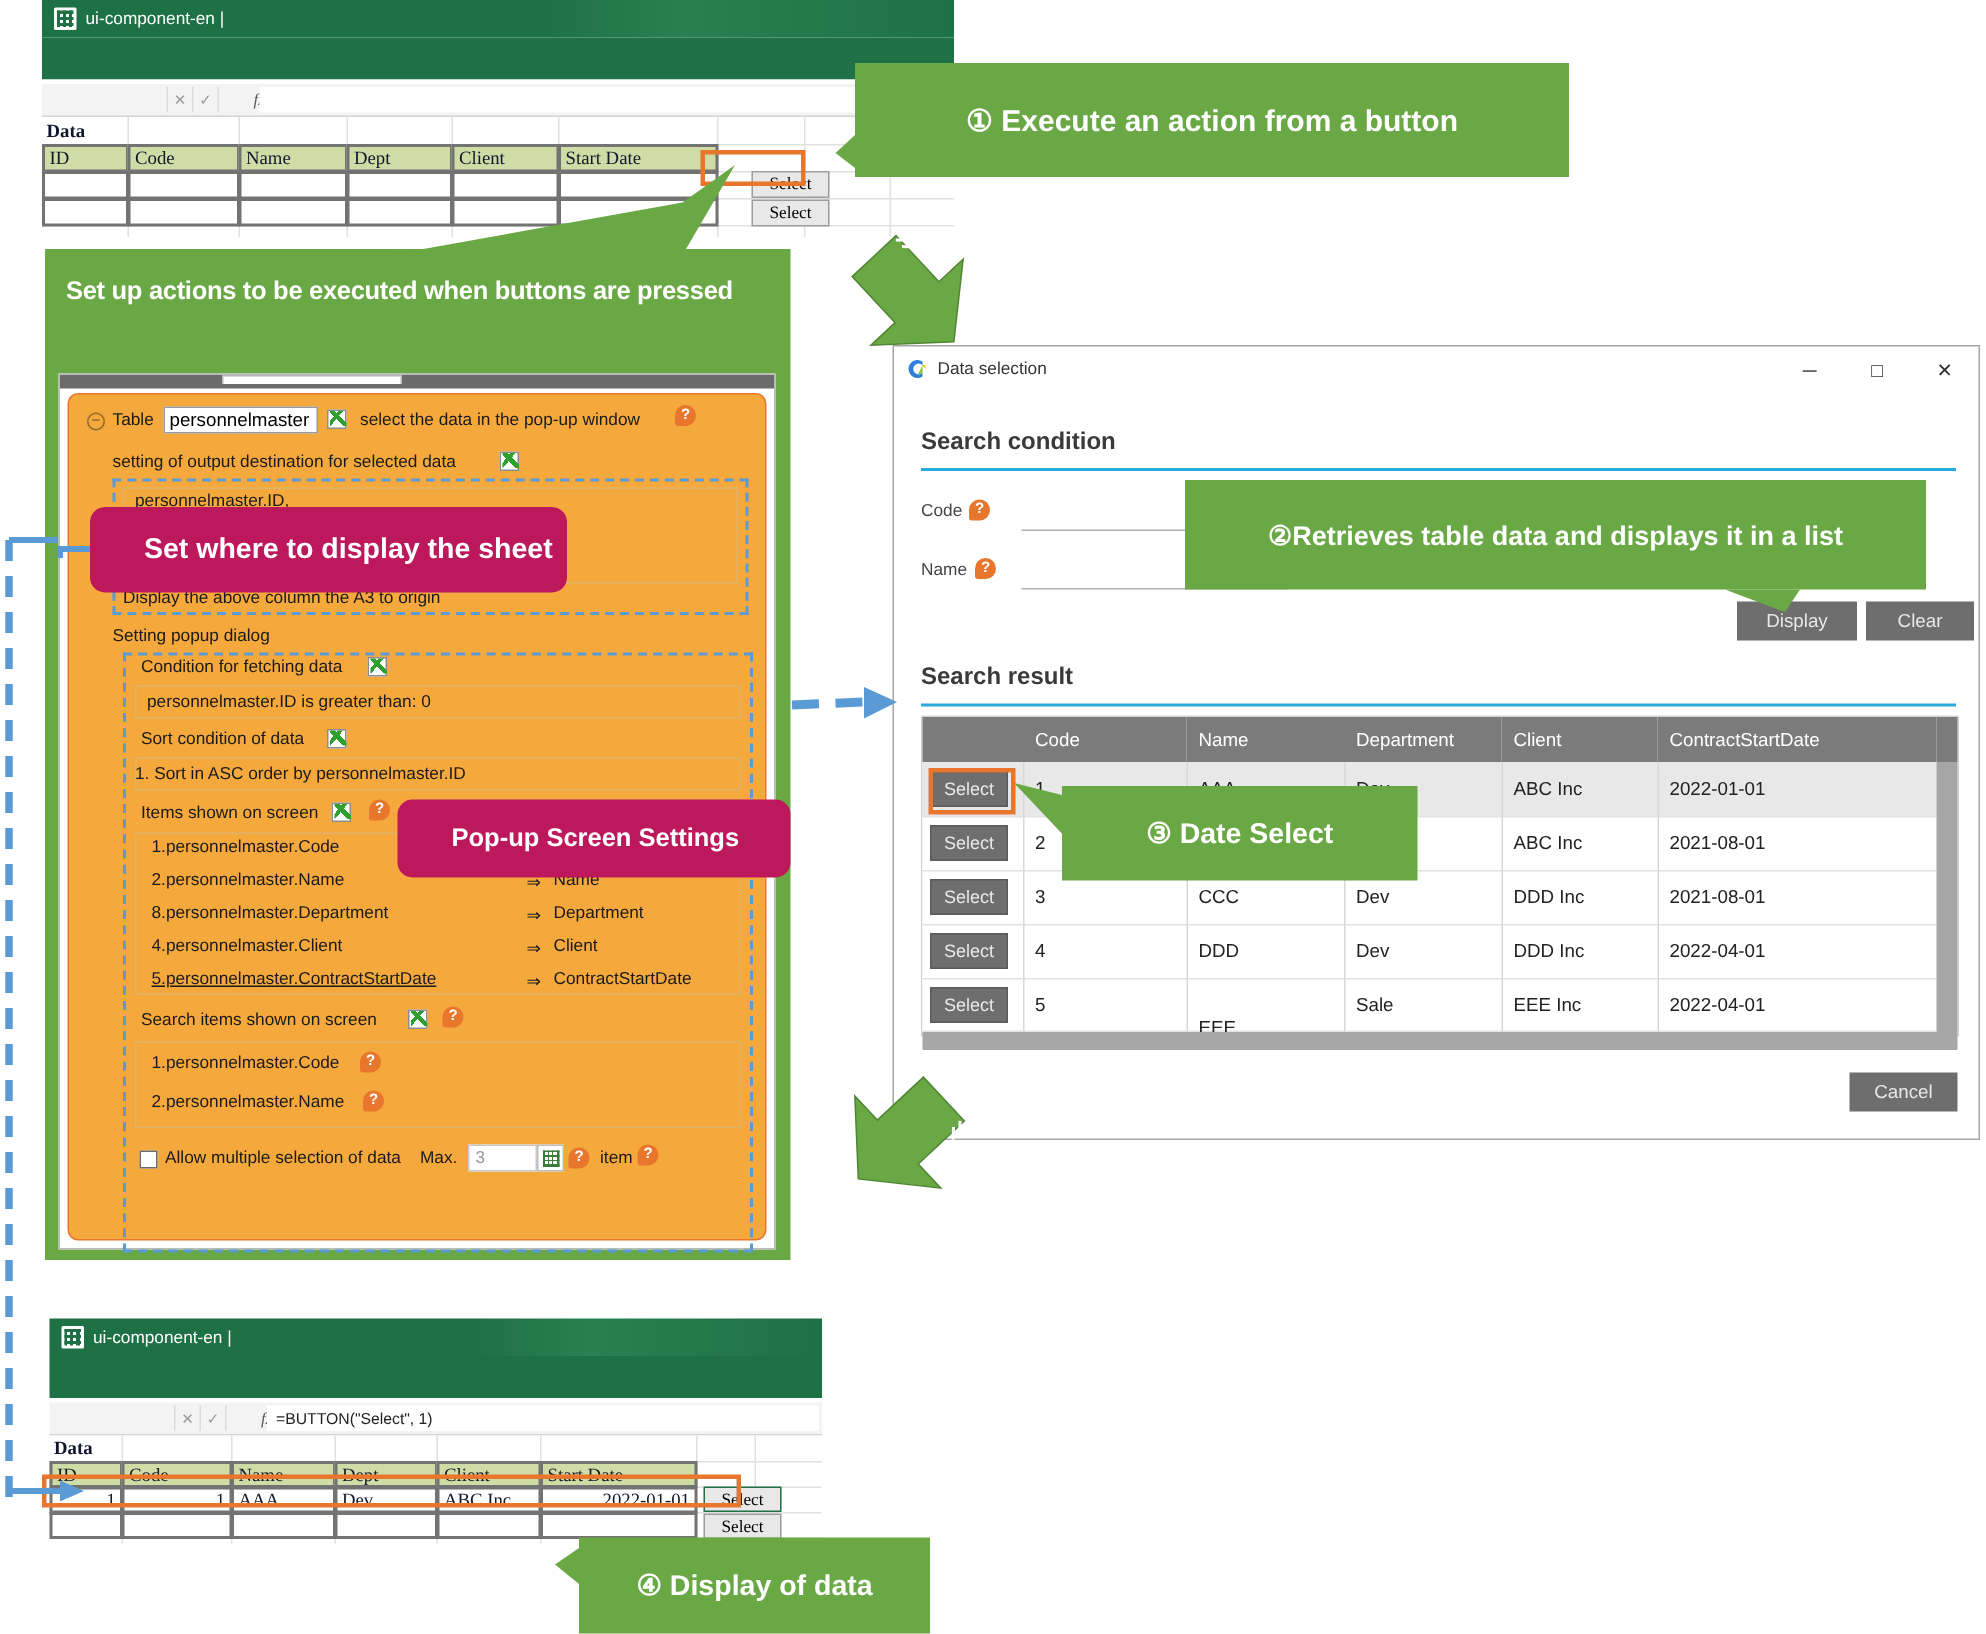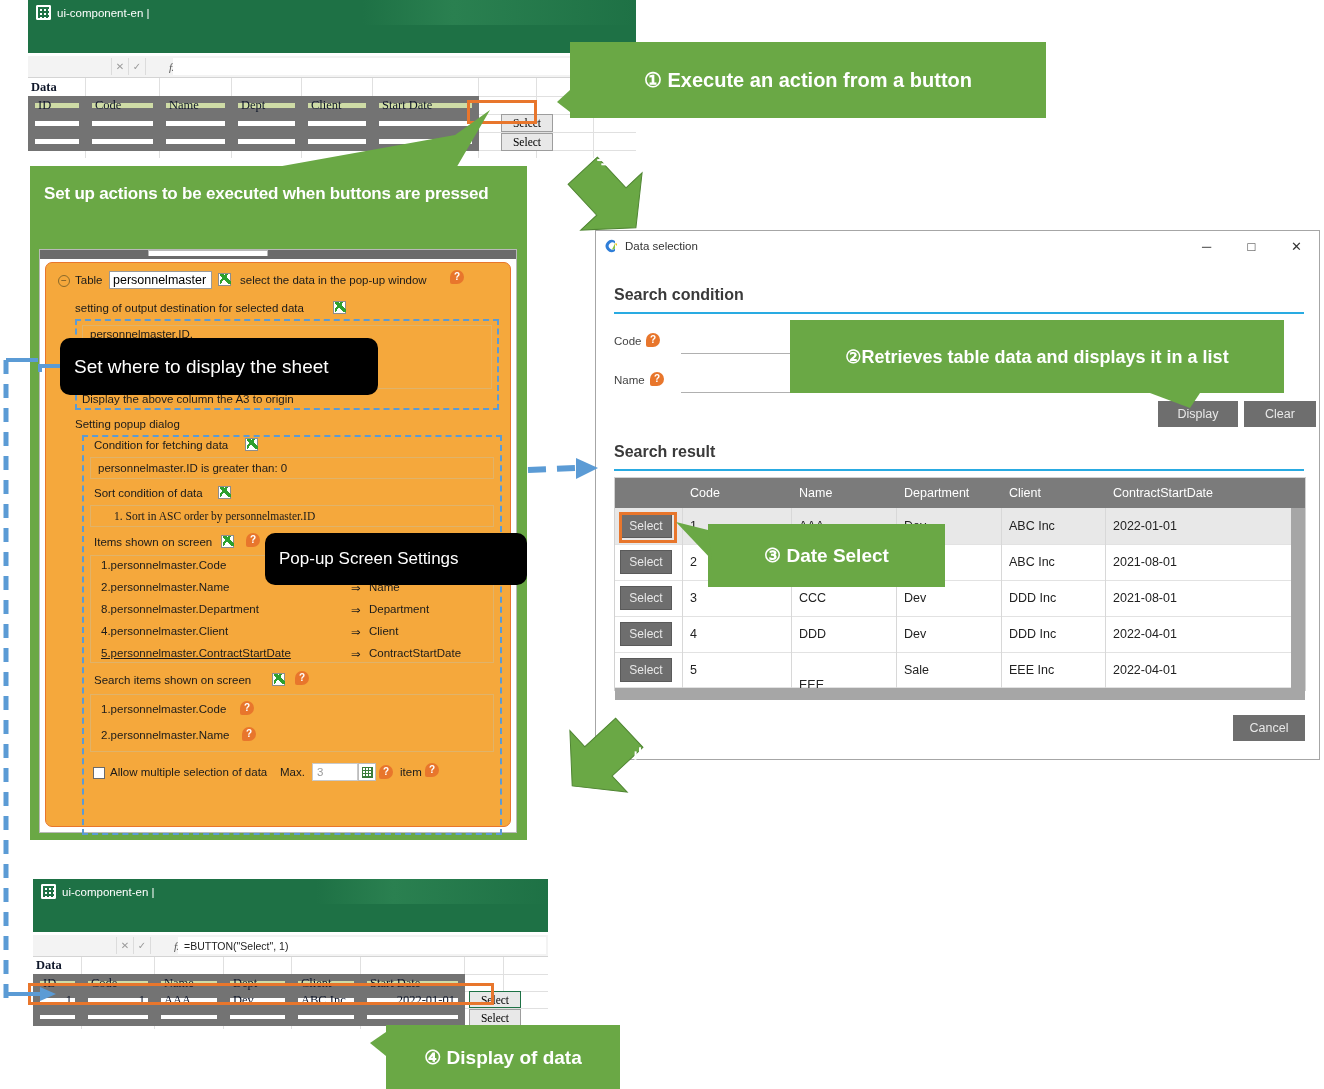--- a/index.html
+++ b/index.html
@@ -50,21 +50,21 @@
   .fbtn.fx { font-style:italic; font-family:"Liberation Serif",serif; color:#555; font-size:11px;padding-left:27px;}
   .fx-input { flex:1; height:17px; font-size:10.5px; color:#222; padding-left:6px;
               display:flex; align-items:center; background:#ffffff; }
   .grid { position:relative; background:#ffffff; }
   .gridline-h { position:absolute; height:1px; background:#e0e0e0; left:0; right:0; }
   .gridline-v { position:absolute; width:1px; background:#e0e0e0; top:0; bottom:0; }
   .cell {
     position:absolute; font-size:12.5px; color:#0f172a; display:flex; align-items:center;
     padding:0 3px; font-family:"Liberation Serif", serif;
   }
-  .cell.bordered { border:7px solid #737373; }
+  .cell.bordered { border:2px solid #737373; }
   .cell.hdr { background:#cfdca6; font-weight:normal; }
   .cell.bold { font-weight:bold; font-size:12.5px; }
   .cell.num { justify-content:flex-end; }
   .xl-select-btn {
     position:absolute; background:#e8e8e8; border:1px solid #9d9d9d;
     font-size:11.5px; color:#000; display:flex; align-items:center;
     justify-content:center; font-family:"Liberation Serif", serif;
   }
   .orange-hl { position:absolute; border:3px solid #e8762c; }
 
@@ -144,23 +144,23 @@
   }
   .grid-btn:after {
     content:""; width:11px; height:11px;
     background:
       linear-gradient(to right, #3a7d3a 0 1px, transparent 1px 3px, #3a7d3a 3px 4px, transparent 4px 6px, #3a7d3a 6px 7px, transparent 7px 9px, #3a7d3a 9px 11px),
       linear-gradient(to bottom, #3a7d3a 0 1px, transparent 1px 3px, #3a7d3a 3px 4px, transparent 4px 6px, #3a7d3a 6px 7px, transparent 7px 9px, #3a7d3a 9px 11px);
   }
 
   
   .callout-blue {
-    position:absolute; background:#000000; border-radius:10px;
-    color:#ffffff; font-weight:normal; display:flex; align-items:center;
-    padding-left:14px;
+    position:absolute; background:#be185d; border-radius:10px;
+    color:#ffffff; font-weight:bold; display:flex; align-items:center;
+    padding-left:36px;
   }
 
   
   .dlg {
     position:absolute; background:#ffffff; border:1px solid #a6a6a6;
   }
   .dlg-titlebar { height:30px; display:flex; align-items:center; padding-left:8px; }
   .dlg-title { font-size:11.5px; color:#333; margin-left:7px; }
   .win-btns { position:absolute; right:0; top:0; height:30px; display:flex; }
   .win-btn { width:45px; height:30px; display:flex; align-items:center; justify-content:center;
@@ -293,21 +293,21 @@
     <div class="dash-box" style="left:36px; top:172px; width:420px; height:400px;"></div>
 
     <div class="of-txt" style="left:48px; top:176px;">Condition for fetching data</div>
     <div class="chk-icon" style="left:199px; top:175px;"></div>
     <div class="inner-box" style="left:44px; top:194px; width:404px; height:22px;"></div>
     <div class="of-txt" style="left:52px; top:199px;">personnelmaster.ID is greater than: 0</div>
 
     <div class="of-txt" style="left:48px; top:224px;">Sort condition of data</div>
     <div class="chk-icon" style="left:172px; top:223px;"></div>
     <div class="inner-box" style="left:44px; top:242px; width:404px; height:22px;"></div>
-    <div class="of-txt" style="left:68px; top:247px;font-family:Liberation Serif, serif;">1. Sort in ASC order by personnelmaster.ID</div>
+    <div class="of-txt" style="left:44px; top:247px;">1. Sort in ASC order by personnelmaster.ID</div>
 
     <div class="of-txt" style="left:48px; top:273px;">Items shown on screen</div>
     <div class="chk-icon" style="left:175px; top:272px;"></div>
     <div class="q-icon" style="left:200px; top:270px;">?</div>
 
     <div class="inner-box" style="left:44px; top:292px; width:404px; height:108px;"></div>
     <div class="of-txt" style="left:55px; top:296px;">1.personnelmaster.Code</div>
     <div class="of-txt" style="left:305px; top:296px;">⇒</div>
     <div class="of-txt" style="left:323px; top:296px;">Code</div>
     <div class="of-txt" style="left:55px; top:318px;">2.personnelmaster.Name</div>

